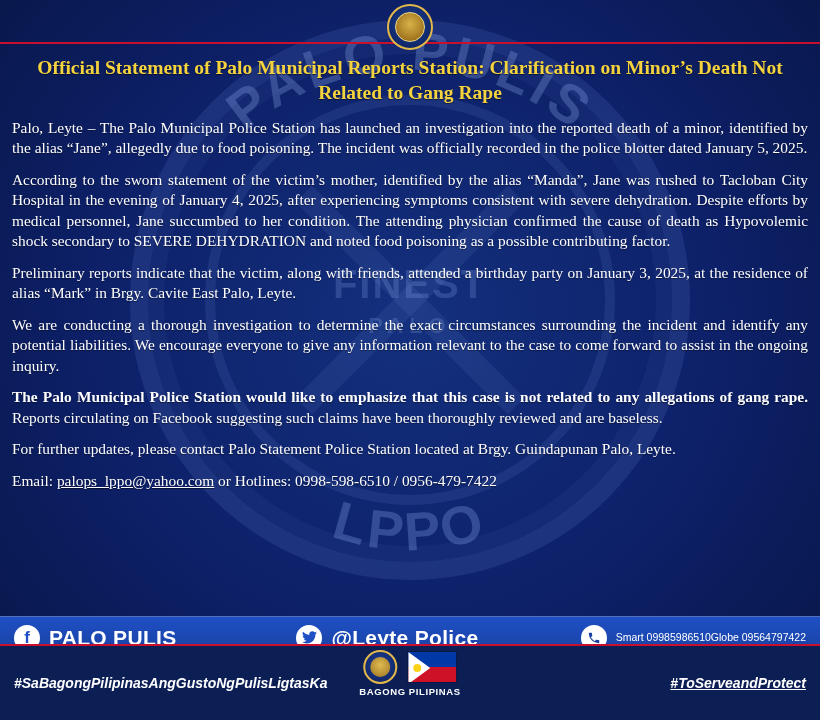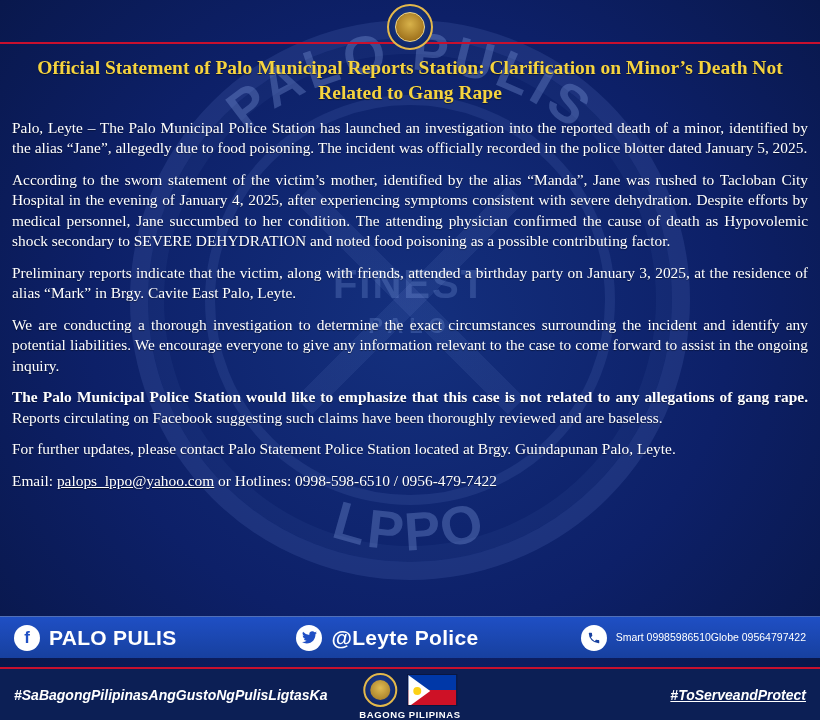--- a/index.html
+++ b/index.html
@@ -159,21 +159,21 @@
   .phones span {
     color: #ffffff;
     font-family: "Liberation Sans", sans-serif;
     font-size: 10.5px;
   }
 
   
   .footer {
     position: absolute;
     left: 0; right: 0; bottom: 0;
-    height: 53px;
+    height: 76px;
     background: #0c1f55;
     border-top: 2px solid #c8102e;
     display: flex;
     align-items: center;
     z-index: 4;
   }
   .footer .hash {
     color: #ffffff;
     font-family: "Liberation Sans", sans-serif;
     font-style: italic;

